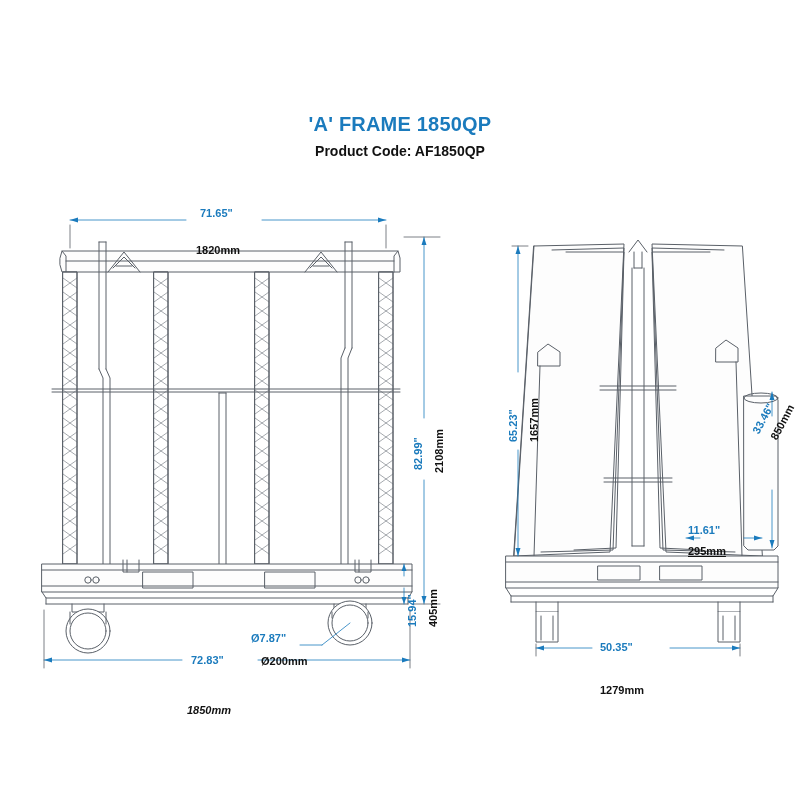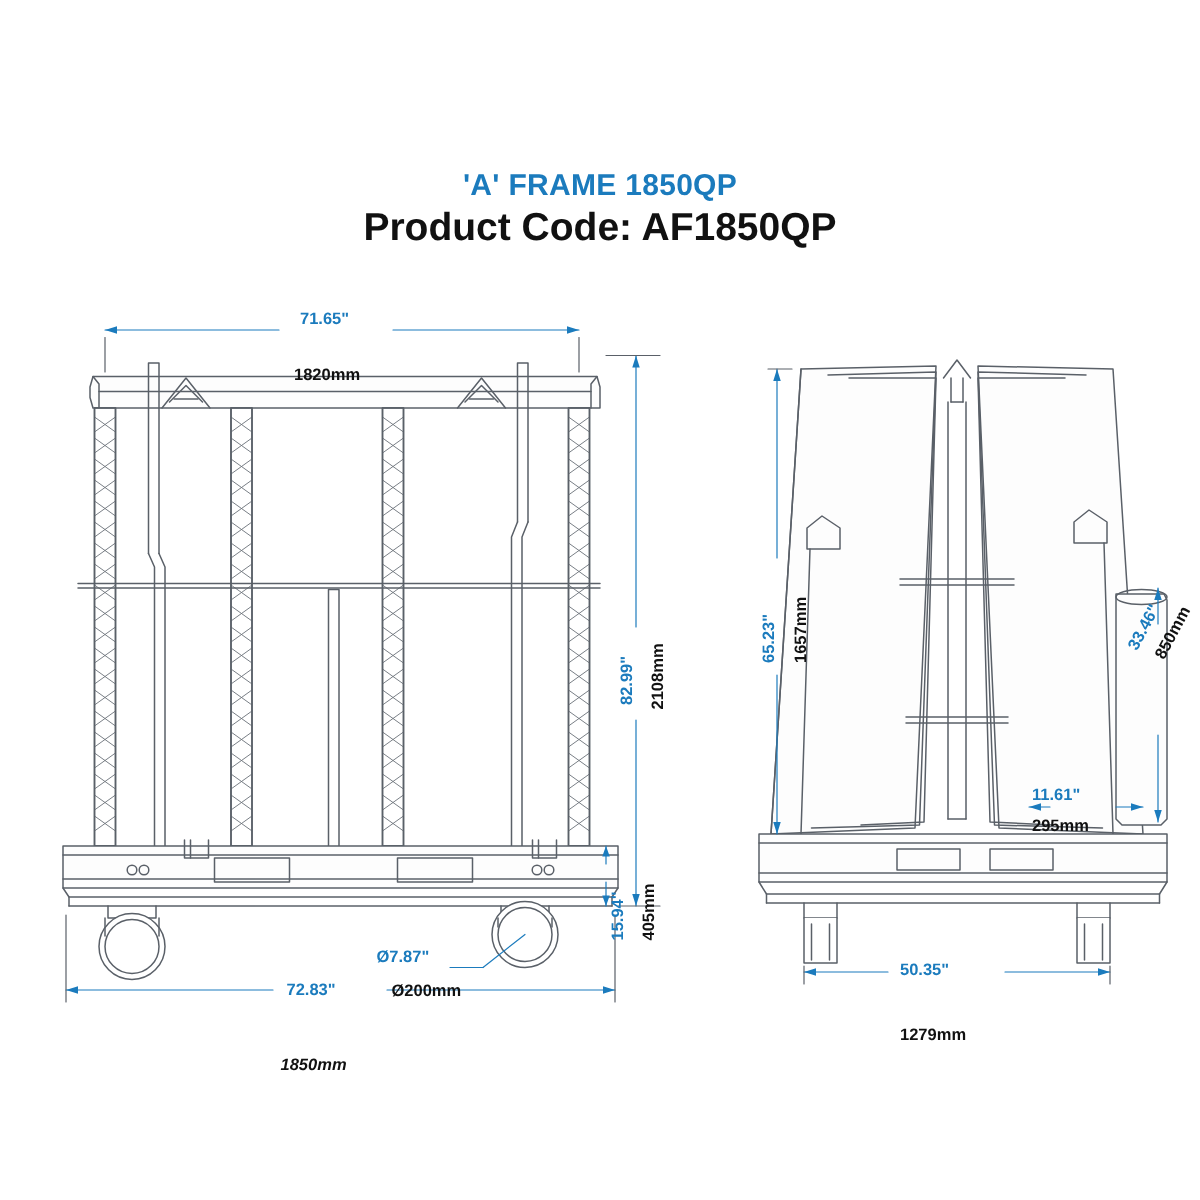--- a/index.html
+++ b/index.html
@@ -18,21 +18,21 @@
   }
   .title-main{
     color:#1b7bbd;
     font-size:20px;
     font-weight:bold;
     letter-spacing:0.2px;
     line-height:24px;
   }
   .title-sub{
     color:#111111;
-    font-size:26px;
+    font-size:14px;
     font-weight:bold;
     line-height:24px;
     margin-top:3px;
   }
 
   .drawing{
     position:absolute;
     top:0;left:0;
     width:800px;height:800px;
   }
@@ -437,16 +437,16 @@
 <div class="dim-label dim-in" style="left:191px;top:654px;">72.83"</div>
 <div class="dim-label dim-mm" style="left:187px;top:704px;font-style:italic;">1850mm</div>
 
 <div class="dim-label dim-in rot90" style="left:507px;top:442px;">65.23"</div>
 <div class="dim-label dim-mm rot90" style="left:528px;top:442px;">1657mm</div>
 
 <div class="dim-label dim-in rotl" style="left:750px;top:430px;">33.46"</div>
 <div class="dim-label dim-mm rotl" style="left:768px;top:436px;">850mm</div>
 
 <div class="dim-label dim-in" style="left:688px;top:524px;">11.61"</div>
-<div class="dim-label dim-mm" style="left:688px;top:545px;">295mm</div>
+<div class="dim-label dim-mm" style="left:688px;top:545px;text-decoration:underline;">295mm</div>
 
 <div class="dim-label dim-in" style="left:600px;top:641px;">50.35"</div>
 <div class="dim-label dim-mm" style="left:600px;top:684px;">1279mm</div>
 
 </body></html>

